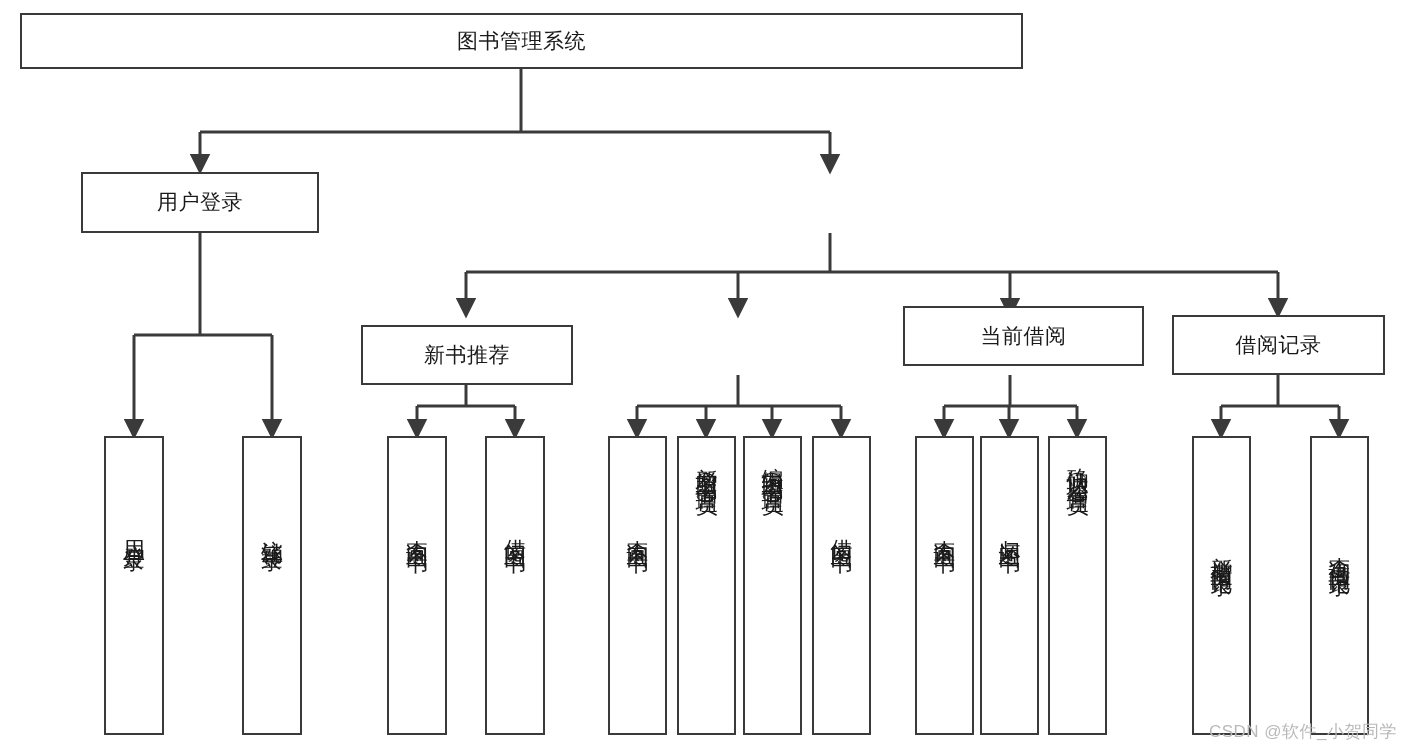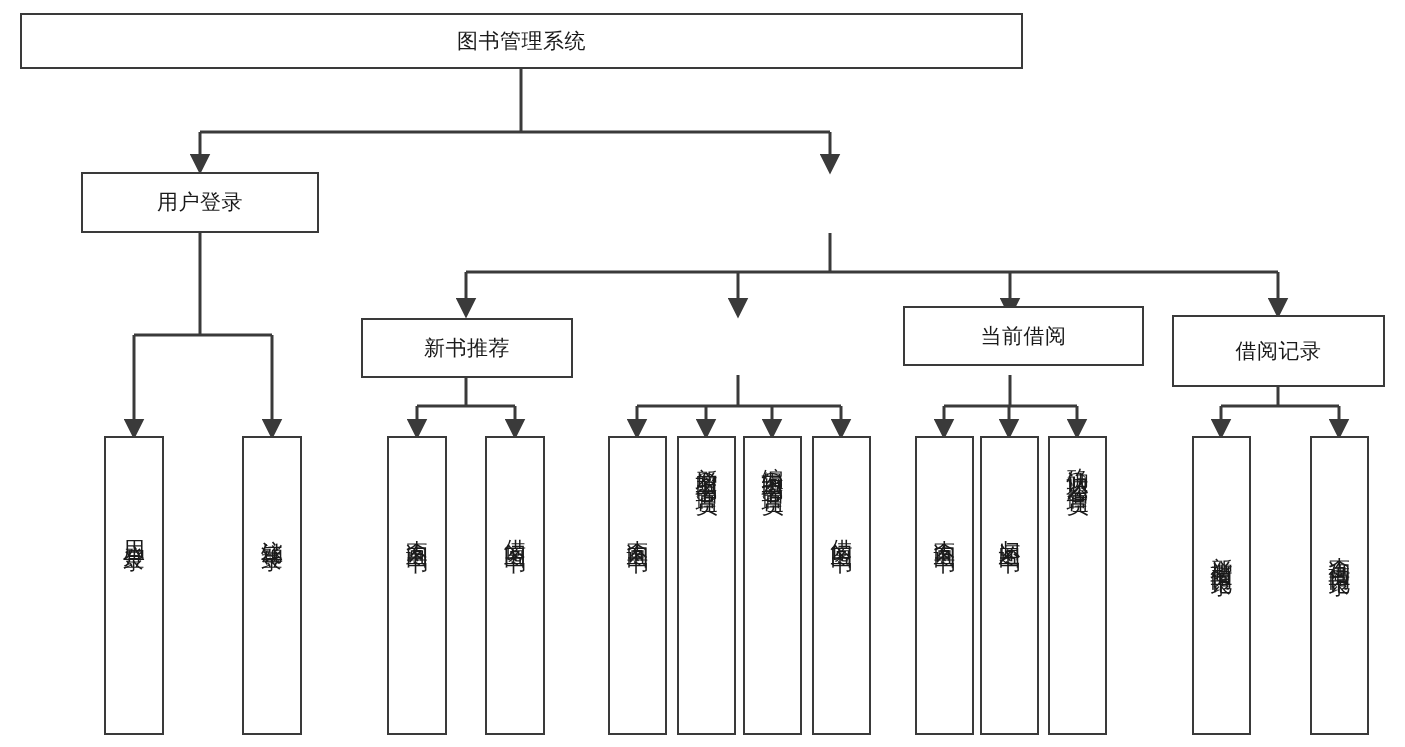--- a/index.html
+++ b/index.html
@@ -133,27 +133,27 @@
   </svg>
 
   <div class="node horizontal" style="left:20px; top:13px; width:1003px; height:56px;">
     <span class="node-label">图书管理系统</span>
   </div>
 
   <div class="node horizontal" style="left:81px; top:172px; width:238px; height:61px;">
     <span class="node-label">用户登录</span>
   </div>
 
-  <div class="node horizontal" style="left:361px; top:318px; width:212px; height:60px;">
+  <div class="node horizontal" style="left:361px; top:325px; width:212px; height:60px;">
     <span class="node-label">新书推荐</span>
   </div>
   <div class="node horizontal" style="left:903px; top:306px; width:241px; height:60px;">
     <span class="node-label">当前借阅</span>
   </div>
-  <div class="node horizontal" style="left:1172px; top:315px; width:213px; height:72px;">
+  <div class="node horizontal" style="left:1172px; top:315px; width:213px; height:60px;">
     <span class="node-label">借阅记录</span>
   </div>
 
   <div class="node vertical mid" style="left:104px; top:436px; width:60px; height:299px;">
     <span class="node-label">用户登录</span>
   </div>
   <div class="node vertical mid" style="left:242px; top:436px; width:60px; height:299px;">
     <span class="node-label">注销登录</span>
   </div>
 
@@ -187,13 +187,14 @@
     <span class="node-label">确认归还（管理员）</span>
   </div>
 
   <div class="node vertical shortmid" style="left:1192px; top:436px; width:59px; height:299px;">
     <span class="node-label">新增借阅记录</span>
   </div>
   <div class="node vertical shortmid" style="left:1310px; top:436px; width:59px; height:299px;">
     <span class="node-label">查询借阅记录</span>
   </div>
 
+  <div class="watermark">CSDN @软件_小贺同学</div>
 </div>
 
 </body></html>

